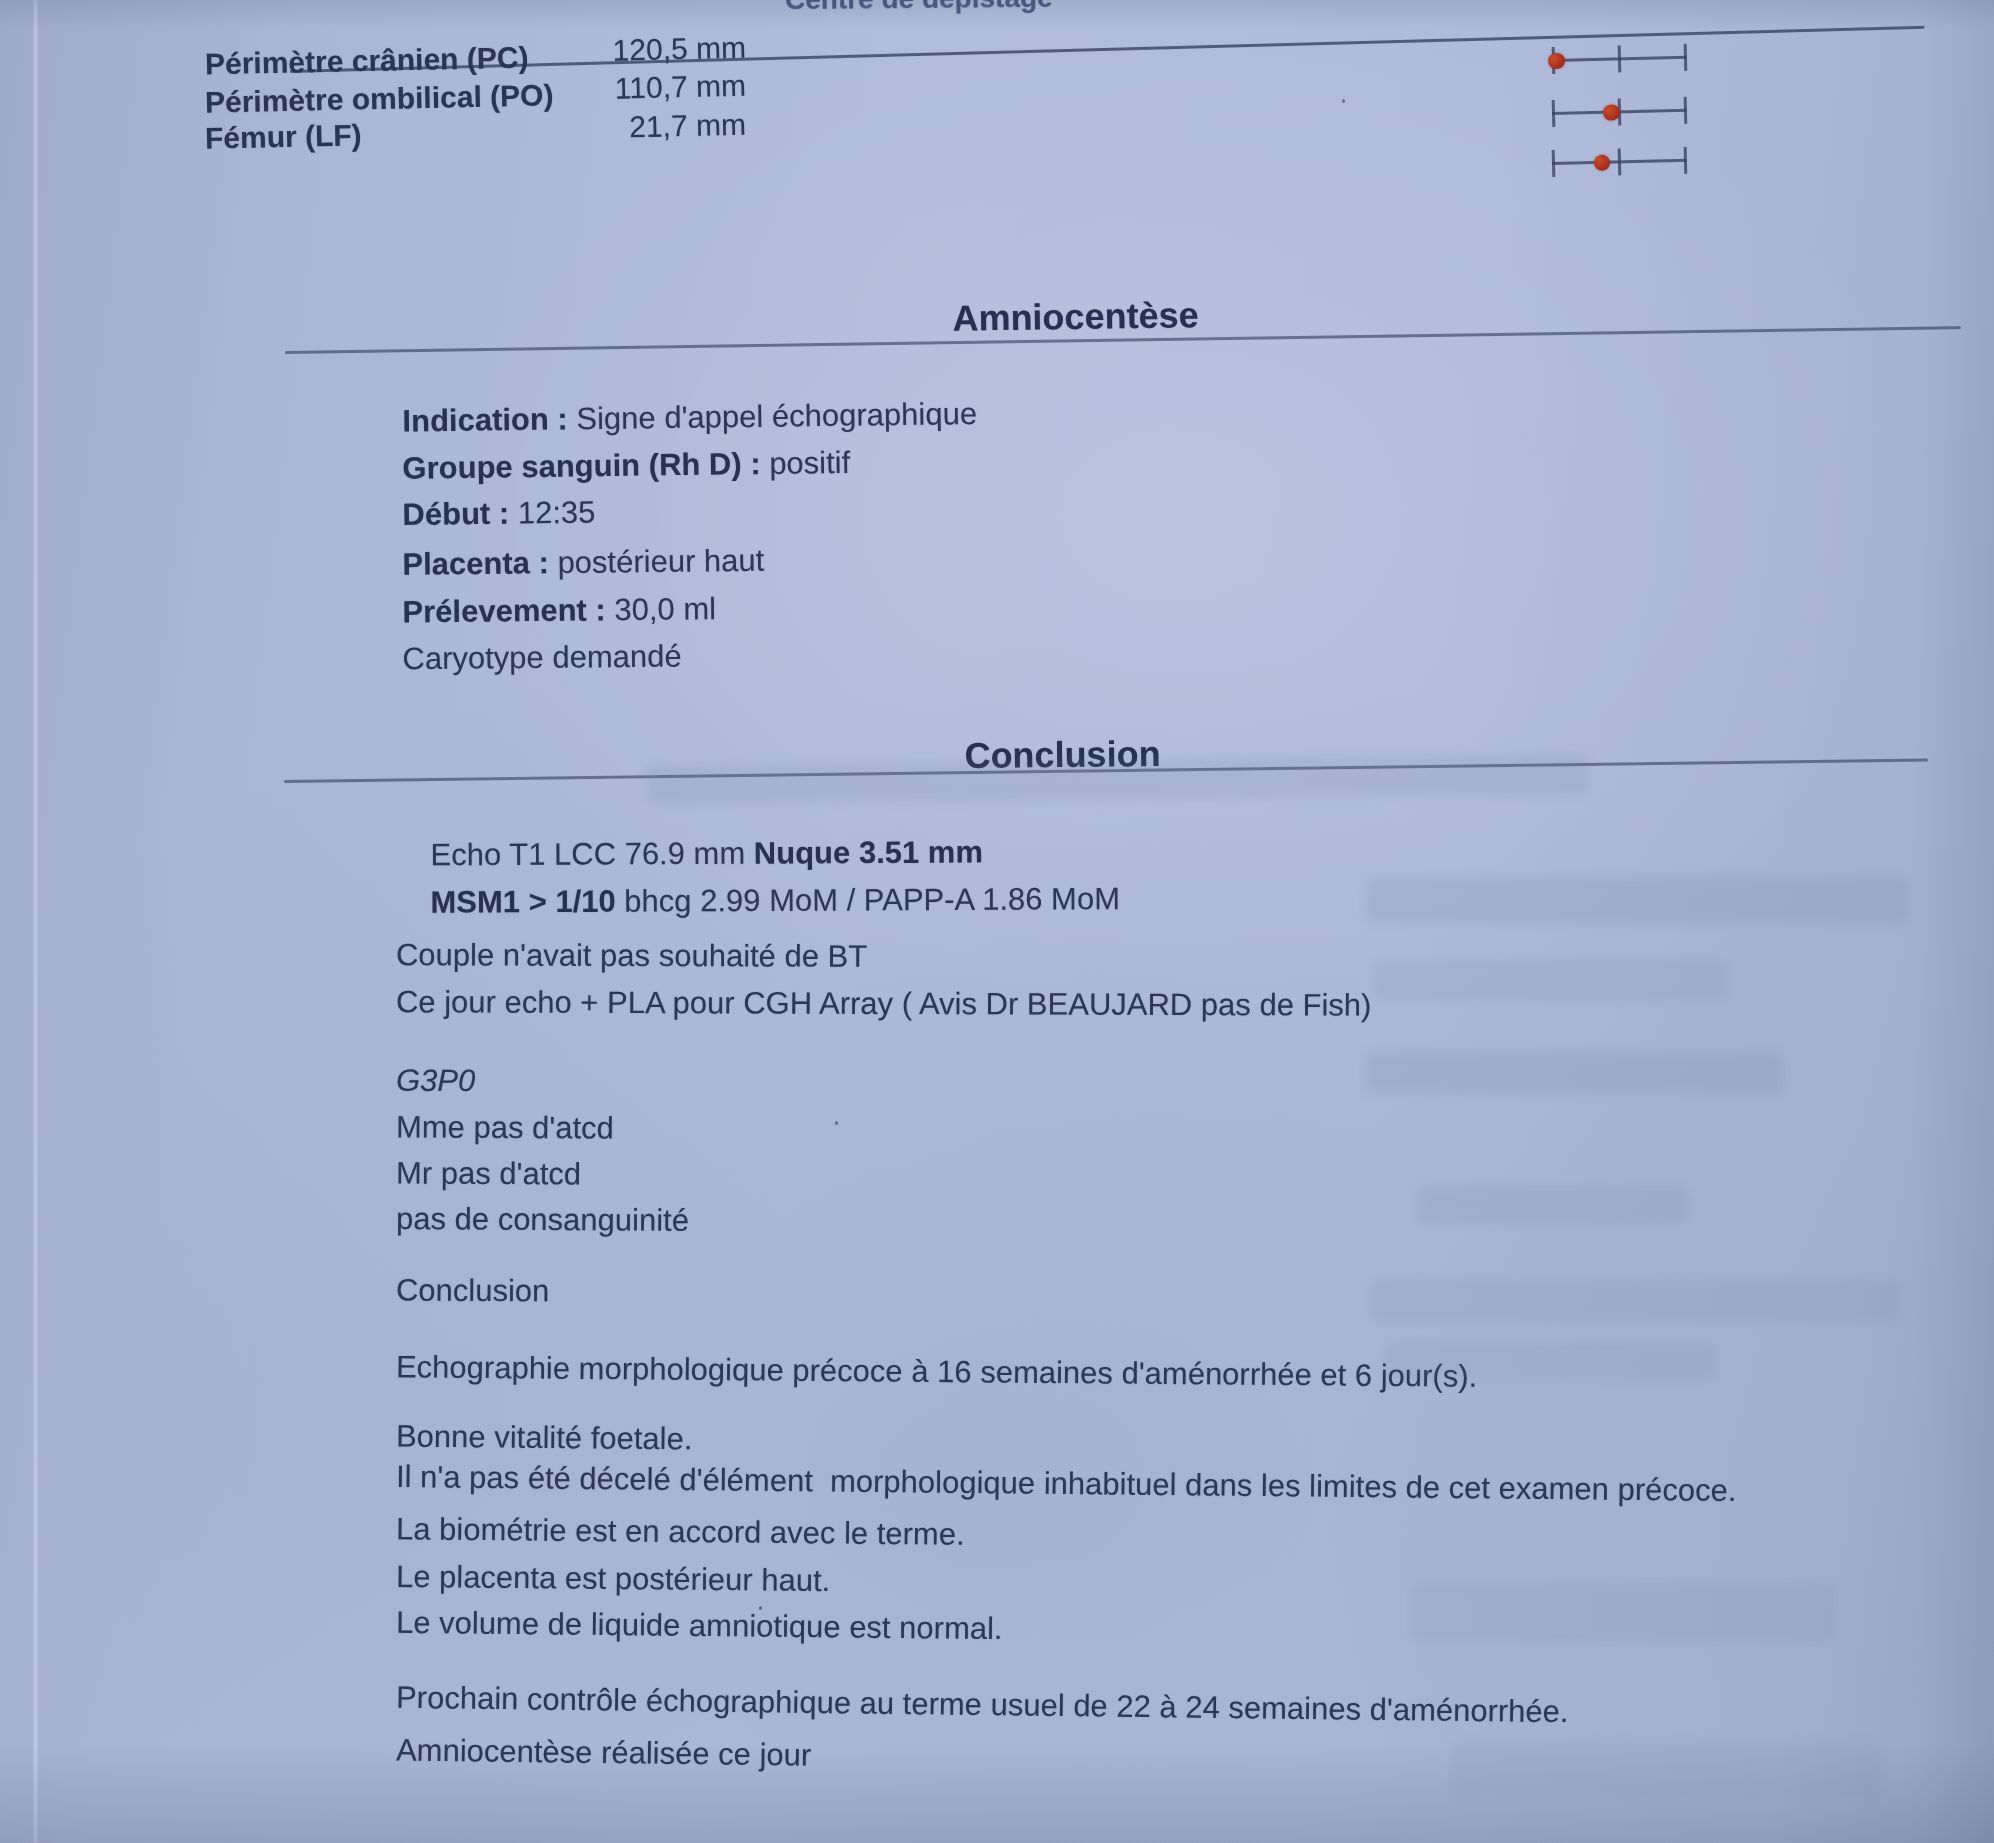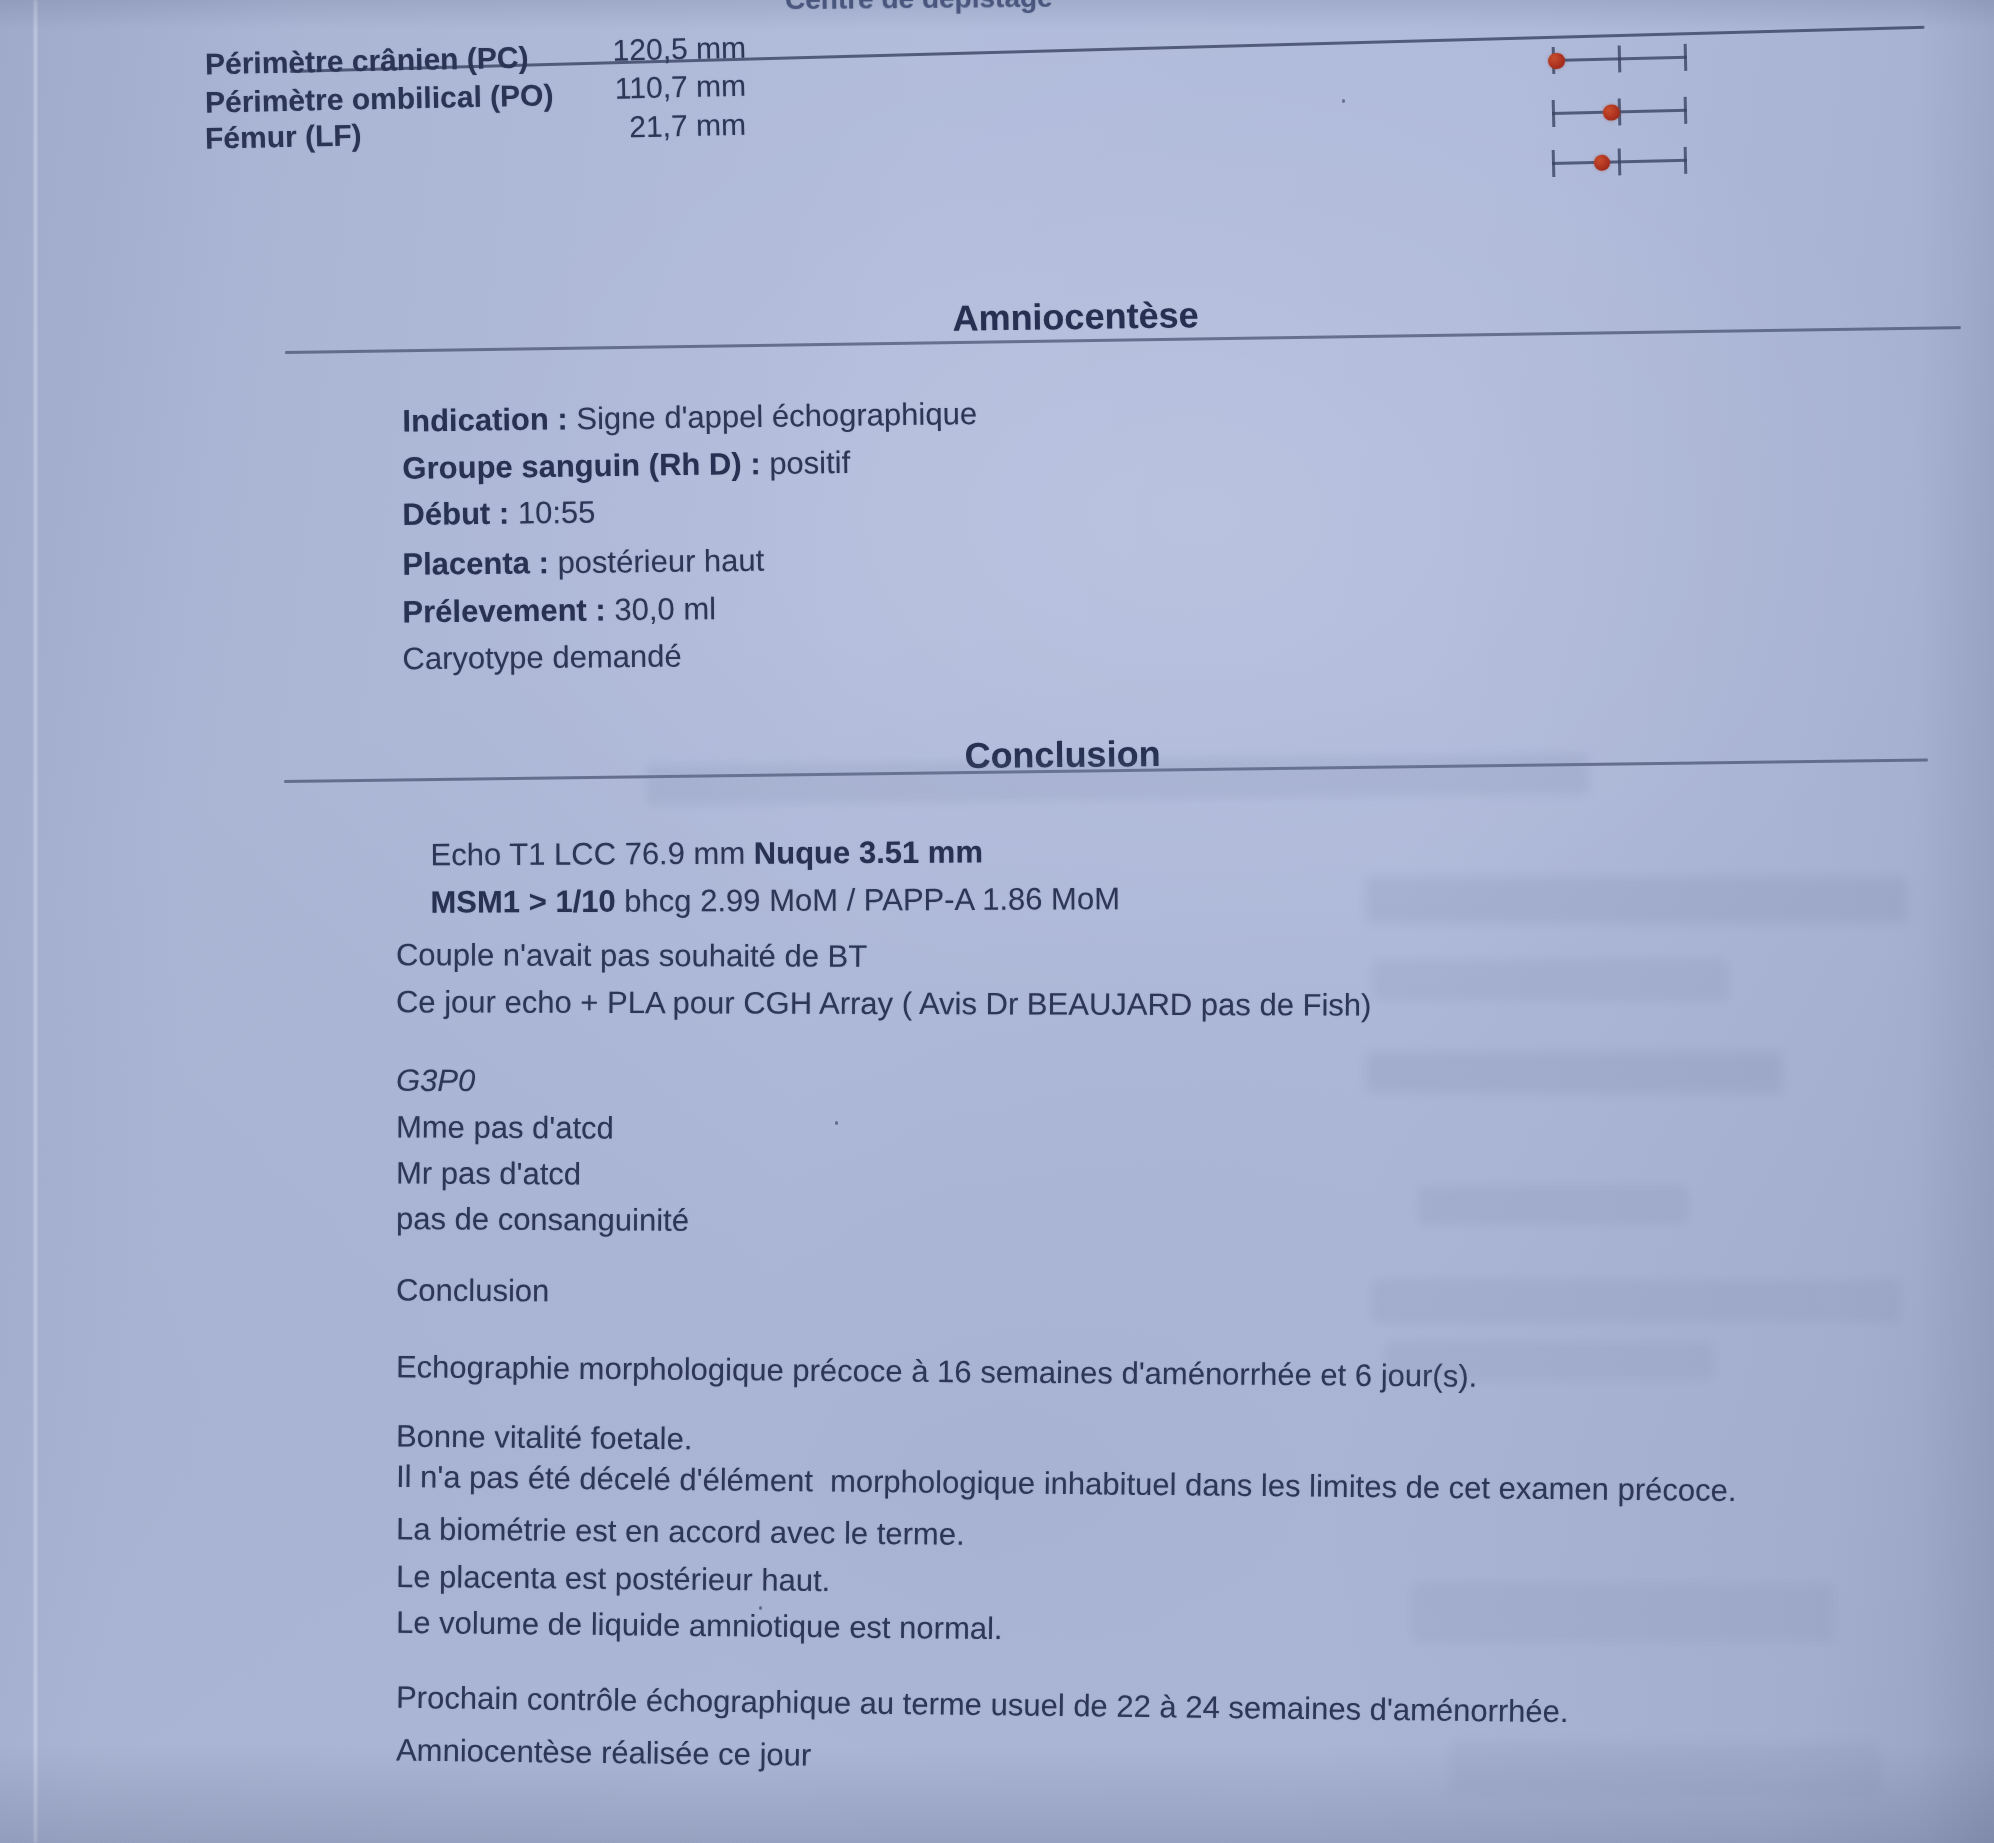--- a/index.html
+++ b/index.html
@@ -90,21 +90,21 @@
   <div class="abs ink sec-title" style="left:917px;top:296px;transform:rotate(-.8deg);">Amniocentèse</div>
   <div class="rule" style="left:285px;top:351px;width:1676px;transform:rotate(-.85deg);opacity:.8;"></div>
 
   <div class="abs ink doc-line" style="left:368px;top:364px;transform:rotate(-.75deg);">
     <b>Indication : </b><span>Signe d'appel échographique</span>
   </div>
   <div class="abs ink doc-line" style="left:368px;top:412px;transform:rotate(-.75deg);">
     <b>Groupe sanguin (Rh D) : </b><span>positif</span>
   </div>
   <div class="abs ink doc-line" style="left:368px;top:460px;transform:rotate(-.7deg);">
-    <b>Début : </b><span>10:55</span>
+    <b>Début : </b><span>12:35</span>
   </div>
   <div class="abs ink doc-line" style="left:368px;top:509px;transform:rotate(-.65deg);">
     <b>Placenta : </b><span>postérieur haut</span>
   </div>
   <div class="abs ink doc-line" style="left:368px;top:557px;transform:rotate(-.6deg);">
     <b>Prélevement : </b><span>30,0 ml</span>
   </div>
   <div class="abs ink doc-line" style="left:368px;top:604px;transform:rotate(-.55deg);">
     <span>Caryotype demandé</span>
   </div>

